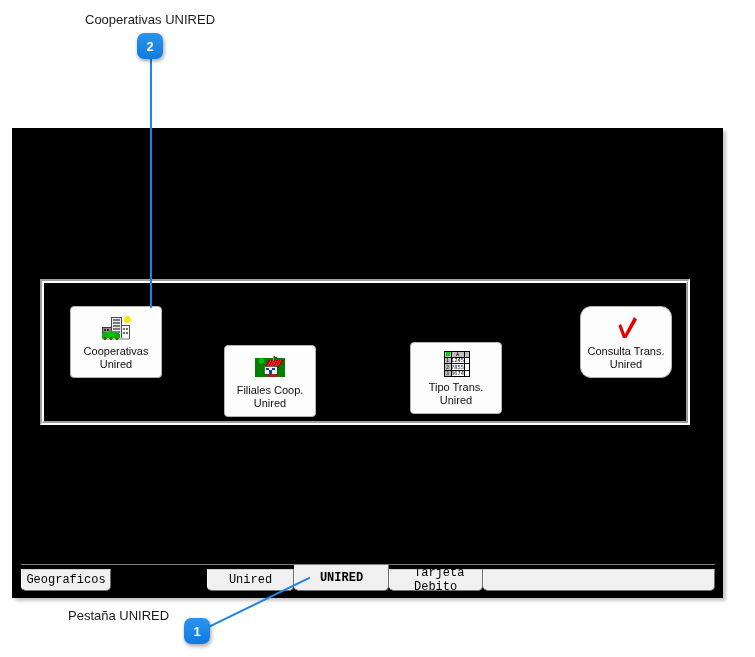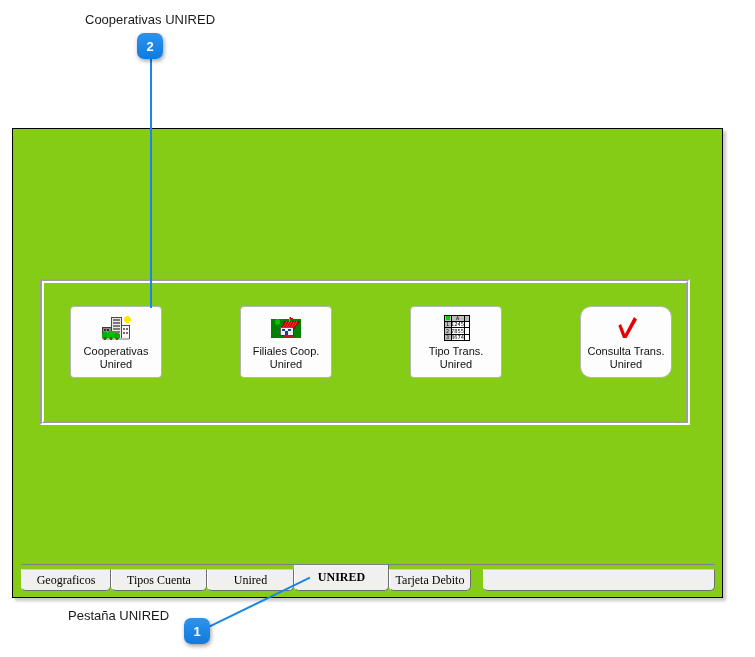--- a/index.html
+++ b/index.html
@@ -63,21 +63,21 @@
     width: 711px;
     height: 470px;
     background: #f0f0f0;
     border: 1px solid #000000;
     box-shadow: 3px 3px 3px rgba(0,0,0,0.22);
     box-sizing: border-box;
   }
   .client-area {
     position: absolute;
     left: 0; top: 0; right: 0; bottom: 0;
-    background: #84cc16;
+    background: #000000;
   }
 
   
   .groupbox {
     position: absolute;
     left: 27px;
     top: 150px;
     width: 650px;
     height: 146px;
     border-top: 2px solid #9d9d9d;
@@ -148,25 +148,24 @@
     background: #f0f0f0;
     border-left: 1px solid #ffffff;
     border-right: 1px solid #6d6d6d;
     border-bottom: 1px solid #6d6d6d;
     border-top: 1px solid #d4d0c8;
     border-radius: 0 0 5px 5px;
     box-sizing: border-box;
     display: flex;
     align-items: center;
     justify-content: center;
-    font-family: Liberation Serif, serif;
+    font-family: Liberation Mono, monospace;
     font-size: 12px;
     color: #000000;
     cursor: default;
-    text-align: right;
   }
   .tab.selected {
     height: 26px;
     bottom: 0;
     background: #f0f0f0;
     font-weight: bold;
     border-top: none;
     z-index: 10;
   }
   .tab-rest {
@@ -236,21 +235,21 @@
                 <circle cx="18" cy="23" r="3.3" fill="#00b000"></circle>
                 <rect x="5.3" y="24" width="1.4" height="3" fill="#6b4a14"></rect>
                 <rect x="11.3" y="24" width="1.4" height="3" fill="#6b4a14"></rect>
                 <rect x="17.3" y="24.5" width="1.4" height="2.5" fill="#6b4a14"></rect>
               </svg>
             </div>
             <div class="icon-caption">Cooperativas
 Unired</div>
           </div>
 
-          <div class="icon-button" style="left:196px;">
+          <div class="icon-button" style="left:180px;margin-top:39px;">
             <div class="icon-art">
               <svg viewBox="0 0 34 30" width="34" height="30" shape-rendering="crispEdges">
 
                 <rect x="2" y="6" width="30" height="19" fill="#008000"></rect>
 
                 <circle cx="8.5" cy="9" r="3" fill="#00c000"></circle>
                 <rect x="7.9" y="10.5" width="1.3" height="4" fill="#6b4a14"></rect>
 
                 <polygon points="16,8 31,8 24,17 11,17" fill="#d40000" stroke="#8c0000" stroke-width="0.8"></polygon>
                 <line x1="18" y1="8" x2="13" y2="17" stroke="#ff5555" stroke-width="0.6"></line>
@@ -267,21 +266,21 @@
                 <rect x="19.4" y="16" width="3" height="2.4" fill="#1a3fa0"></rect>
                 <rect x="16" y="17.5" width="3" height="4.5" fill="#1a3fa0"></rect>
 
                 <polygon points="17,22 21,22 27,25 13,25" fill="#b02020"></polygon>
               </svg>
             </div>
             <div class="icon-caption">Filiales Coop.
 Unired</div>
           </div>
 
-          <div class="icon-button" style="left:366px;">
+          <div class="icon-button" style="left:366px;margin-top:36px;">
             <div class="icon-art">
               <svg viewBox="0 0 34 30" width="34" height="30" shape-rendering="crispEdges">
                 <rect x="5" y="2" width="25" height="25" fill="#ffffff" stroke="#000000" stroke-width="1"></rect>
 
                 <rect x="5" y="2" width="7" height="6" fill="#bdbdbd" stroke="#000000" stroke-width="1"></rect>
                 <rect x="6.6" y="3.4" width="4" height="3.4" fill="#00d000"></rect>
                 <rect x="12" y="2" width="13" height="6" fill="#bdbdbd" stroke="#000000" stroke-width="1"></rect>
                 <text x="18.5" y="6.8" font-family="DejaVu Sans Mono, monospace" font-size="5.2" fill="#000000" text-anchor="middle">A</text>
                 <rect x="25" y="2" width="5" height="6" fill="#bdbdbd" stroke="#000000" stroke-width="1"></rect>
 
@@ -324,33 +323,30 @@
     </div>
 
     <div class="tabstrip">
 
       <div class="tab-divider" style="left:0px; width:694px;"></div>
 
       <div class="tab" style="left:0px; width:90px;">
         <span>Geograficos</span>
       </div>
 
-      <div class="tab" style="left:90px; width:96px;">
-        <span>Tipos Cuenta</span>
-      </div>
 
       <div class="tab" style="left:186px; width:87px;">
         <span>Unired</span>
       </div>
 
       <div class="tab selected" style="left:273px; width:95px;">
         <span>UNIRED</span>
       </div>
 
-      <div class="tab" style="left:368px; width:82px;">
+      <div class="tab" style="left:368px; width:94px;padding-left:24px;">
         <span>Tarjeta Debito</span>
       </div>
 
       <div class="tab-rest" style="left:462px; width:232px;"></div>
     </div>
 
   </div>
 </div>
 
 <div class="leader leader-diag" style="left:198px; top:631px; width:124px; transform:rotate(-26deg);"></div>

